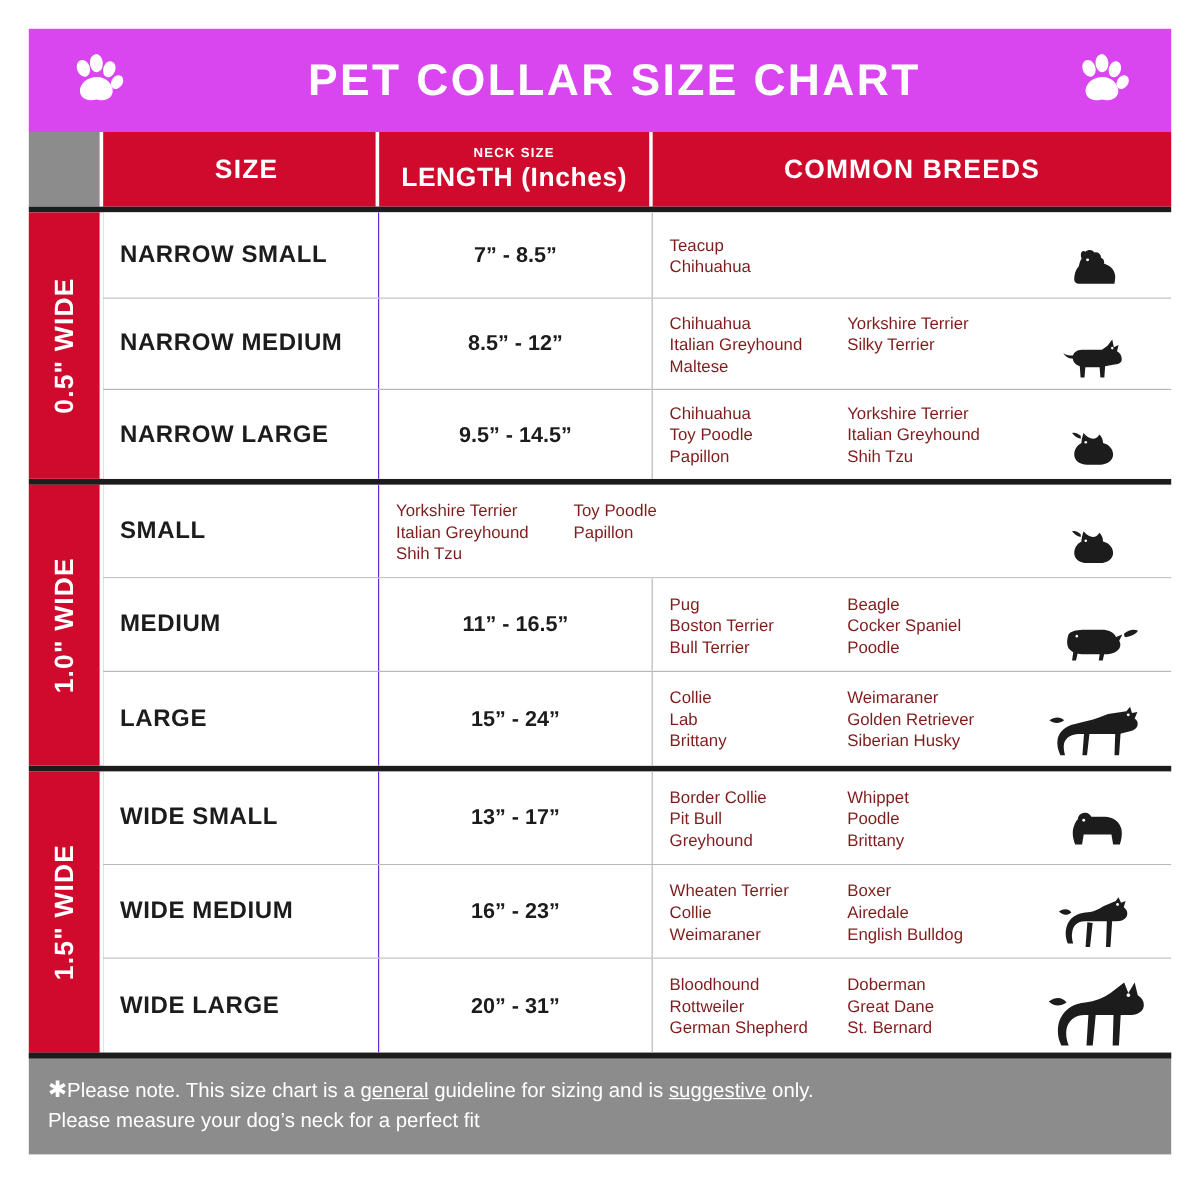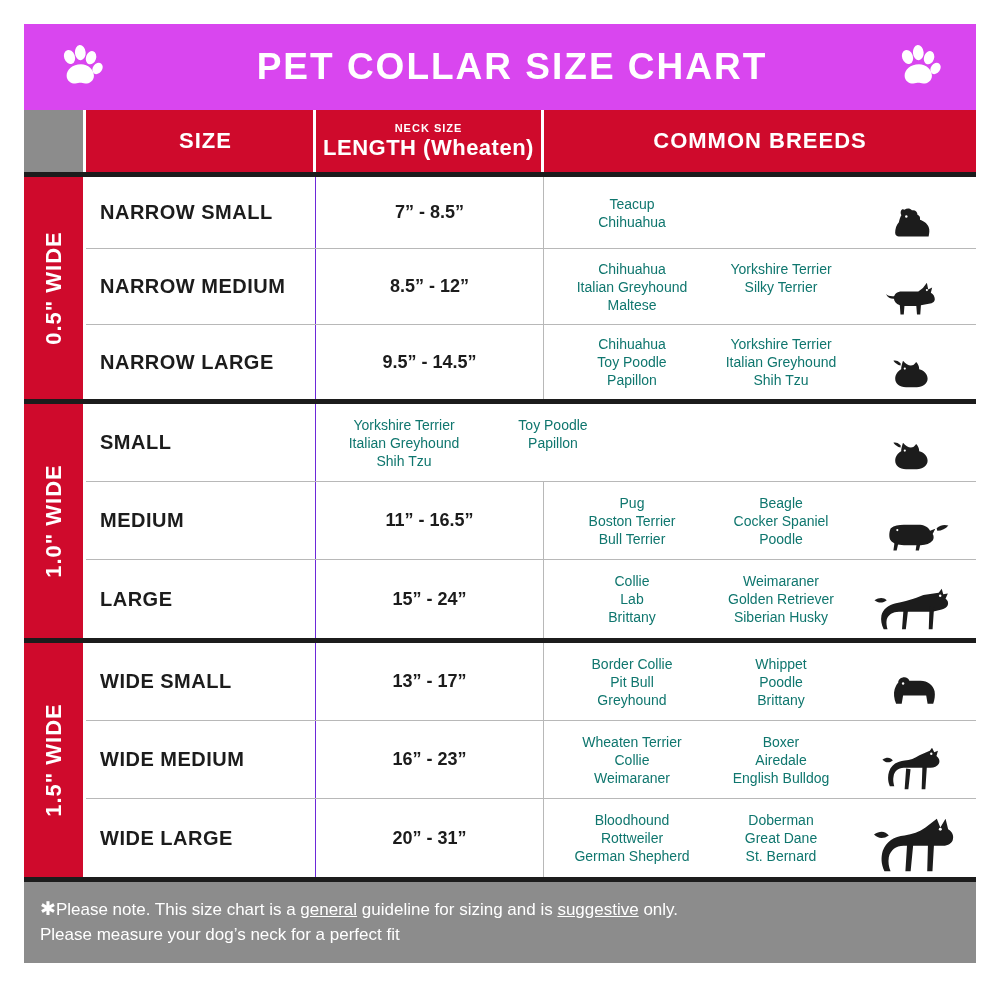--- a/index.html
+++ b/index.html
@@ -151,23 +151,22 @@
     display: flex;
     align-items: center;
     padding: 0 6px 0 14px;
     box-sizing: border-box;
     position: relative;
   }
   .breedcols {
     display: flex;
     flex: 1;
     font-size: 14px;
-    color: #0f766e;
+    color: #7f1d1d;
     line-height: 18px;
-    text-align: center;
   }
   .breedcol { width: 148px; }
   .breedcol.second { width: 150px; }
   .silhouette {
     width: 110px;
     height: 100%;
     display: flex;
     align-items: flex-end;
     justify-content: center;
     padding-bottom: 4px;
@@ -214,21 +213,21 @@
           <path d="M32 28c10 0 18 8 18 16 0 7-6 11-12 11-3 0-5-1-7-1s-4 1-7 1c-6 0-12-4-12-11 0-8 8-16 20-16z" fill="#ffffff"></path>
         </svg>
       </div>
     </div>
 
     <div class="colhead">
       <div class="spacer"></div>
       <div class="cell col-size">SIZE</div>
       <div class="cell col-len">
         <div class="sub">NECK SIZE</div>
-        <div class="main">LENGTH (Wheaten)</div>
+        <div class="main">LENGTH (Inches)</div>
       </div>
       <div class="cell col-breeds">COMMON BREEDS</div>
     </div>
 
     <div class="group">
       <div class="group-label">
         <span>0.5" WIDE</span>
       </div>
       <div class="group-rows">
 

